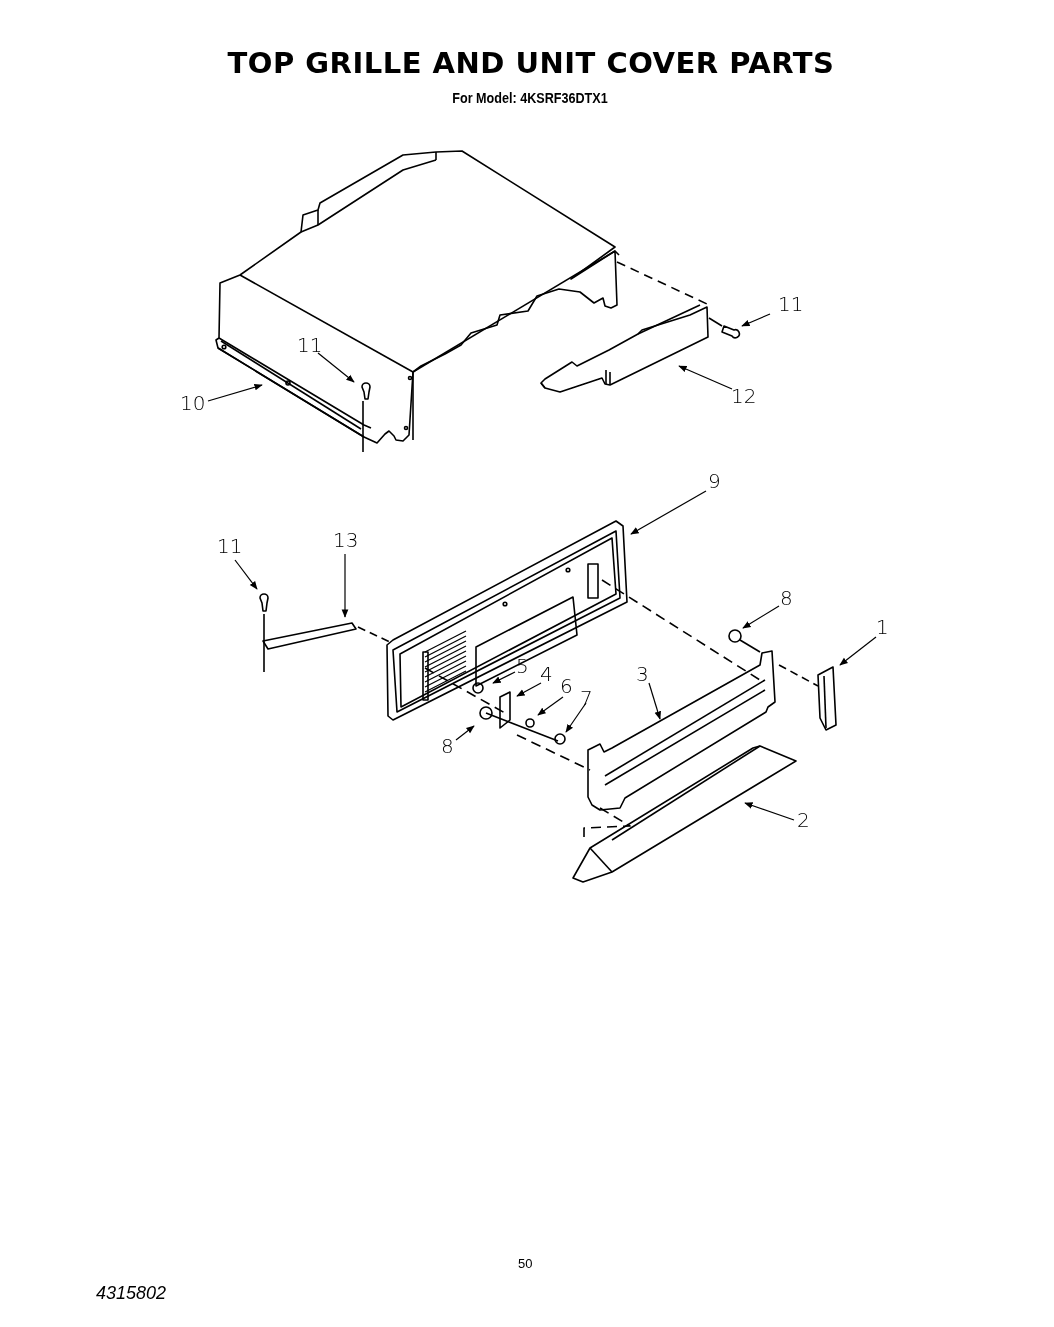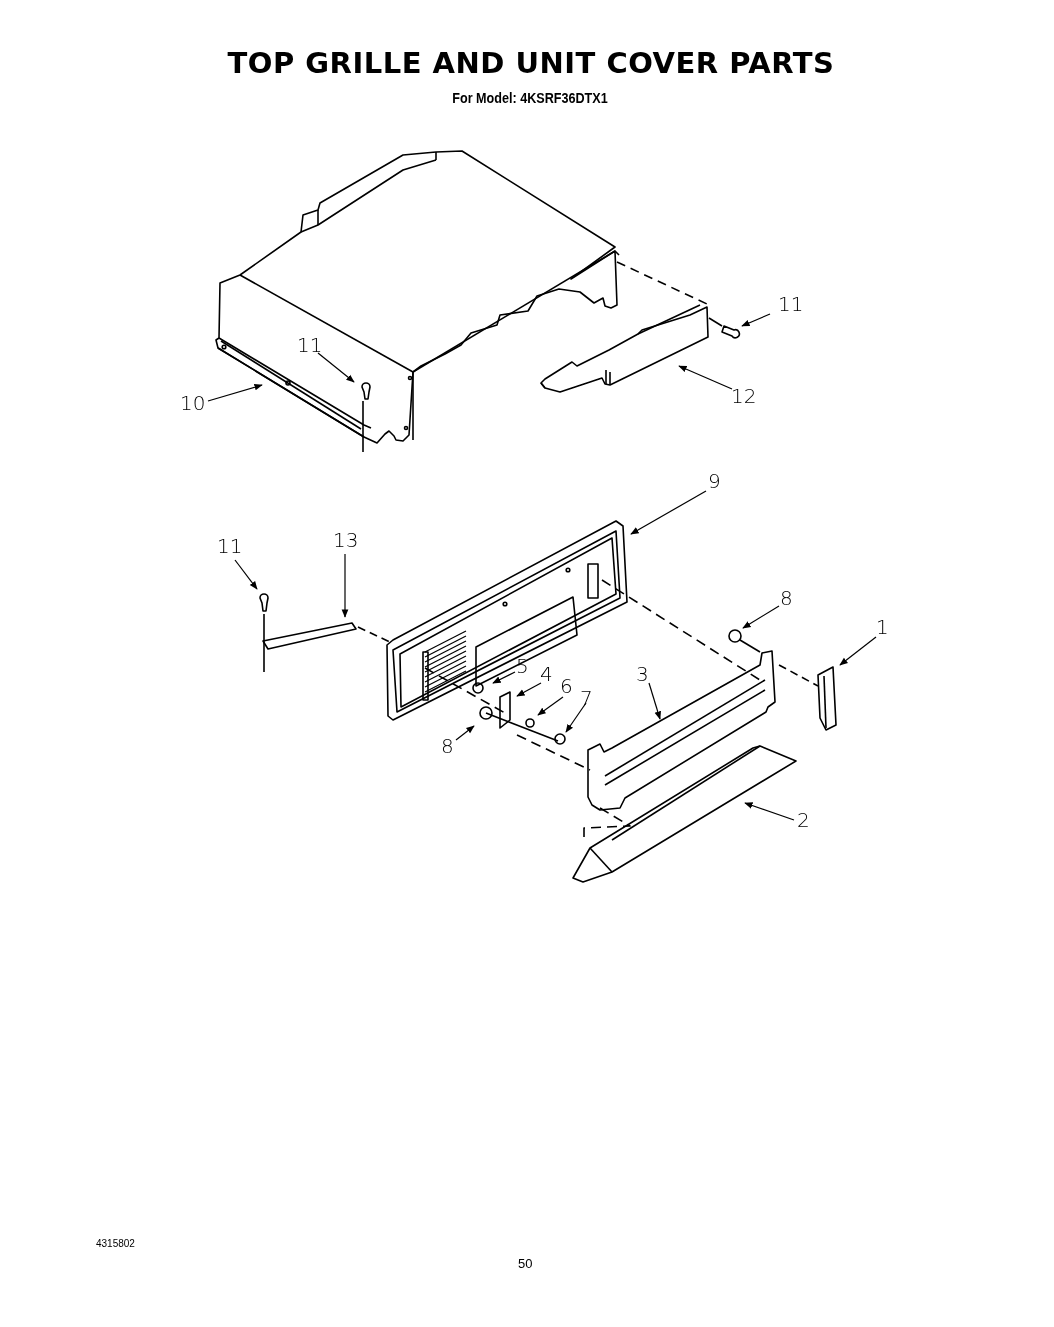--- a/index.html
+++ b/index.html
@@ -1,19 +1,19 @@
 <!DOCTYPE html>
 <html><head>
 <meta charset="utf-8">
 <style>
   html, body { margin: 0; padding: 0; background: #ffffff; }
   body { width: 1054px; height: 1327px; position: relative; overflow: hidden; font-family: "Liberation Sans", sans-serif; color: #000; }
   .title { position: absolute; left: 0; top: 46px; width: 1054px; text-align: center; font-family: "DejaVu Sans", sans-serif; font-weight: bold; font-size: 29px; letter-spacing: 0.5px; transform: translateX(4px); }
   .subtitle { position: absolute; left: 0; top: 90px; width: 1054px; text-align: center; font-family: "Liberation Sans", sans-serif; font-weight: bold; font-size: 14px; transform: translateX(3px) scaleX(0.9); }
-  .footer-left { position: absolute; left: 96px; top: 1238px; font-size: 10px; }
+  .footer-left { position: absolute; left: 96px; top: 1283px; font-size: 18px; font-style: italic; }
   .footer-center { position: absolute; left: 518px; top: 1256px; font-size: 13px; }
   svg.diagram { position: absolute; left: 0; top: 0; }
   .lbl { font-family: "DejaVu Sans", sans-serif; font-size: 20px; font-weight: 300; fill: #000; }
 </style>
 </head>
 <body>
 
 <div class="title">TOP GRILLE AND UNIT COVER PARTS</div>
 <div class="subtitle">For Model: 4KSRF36DTX1</div>
 

